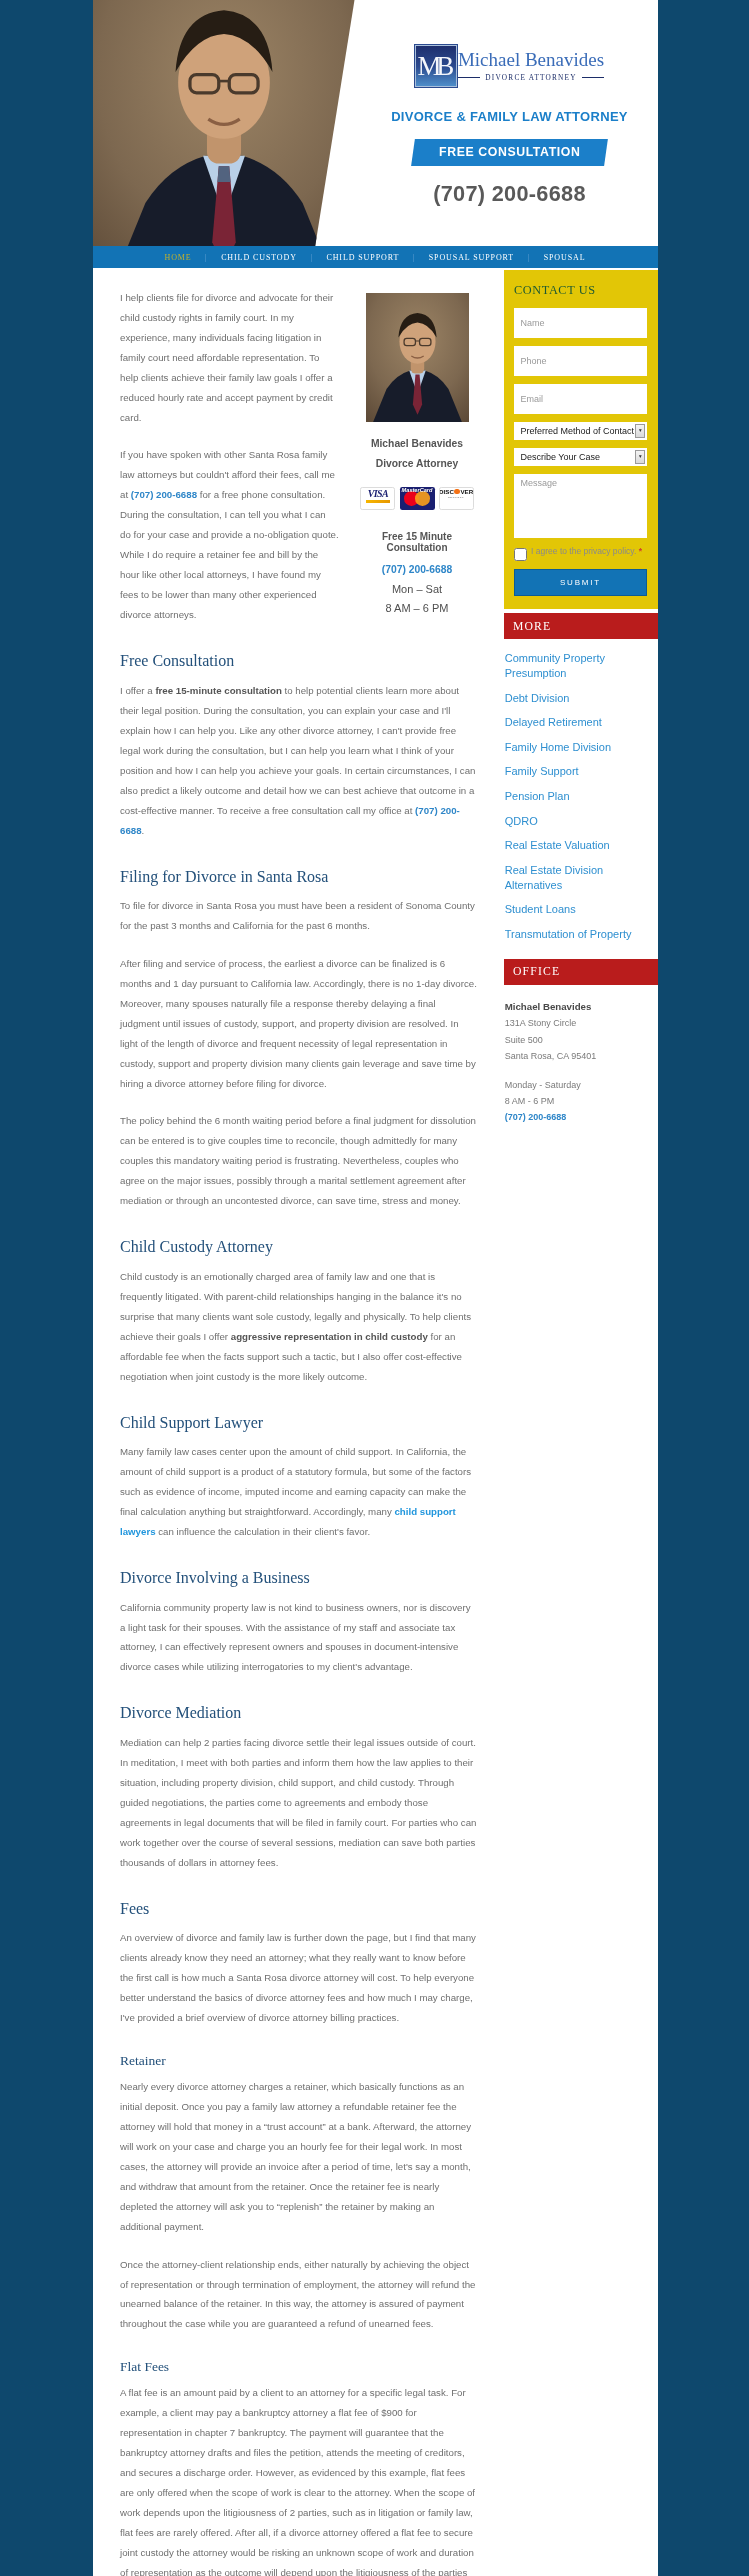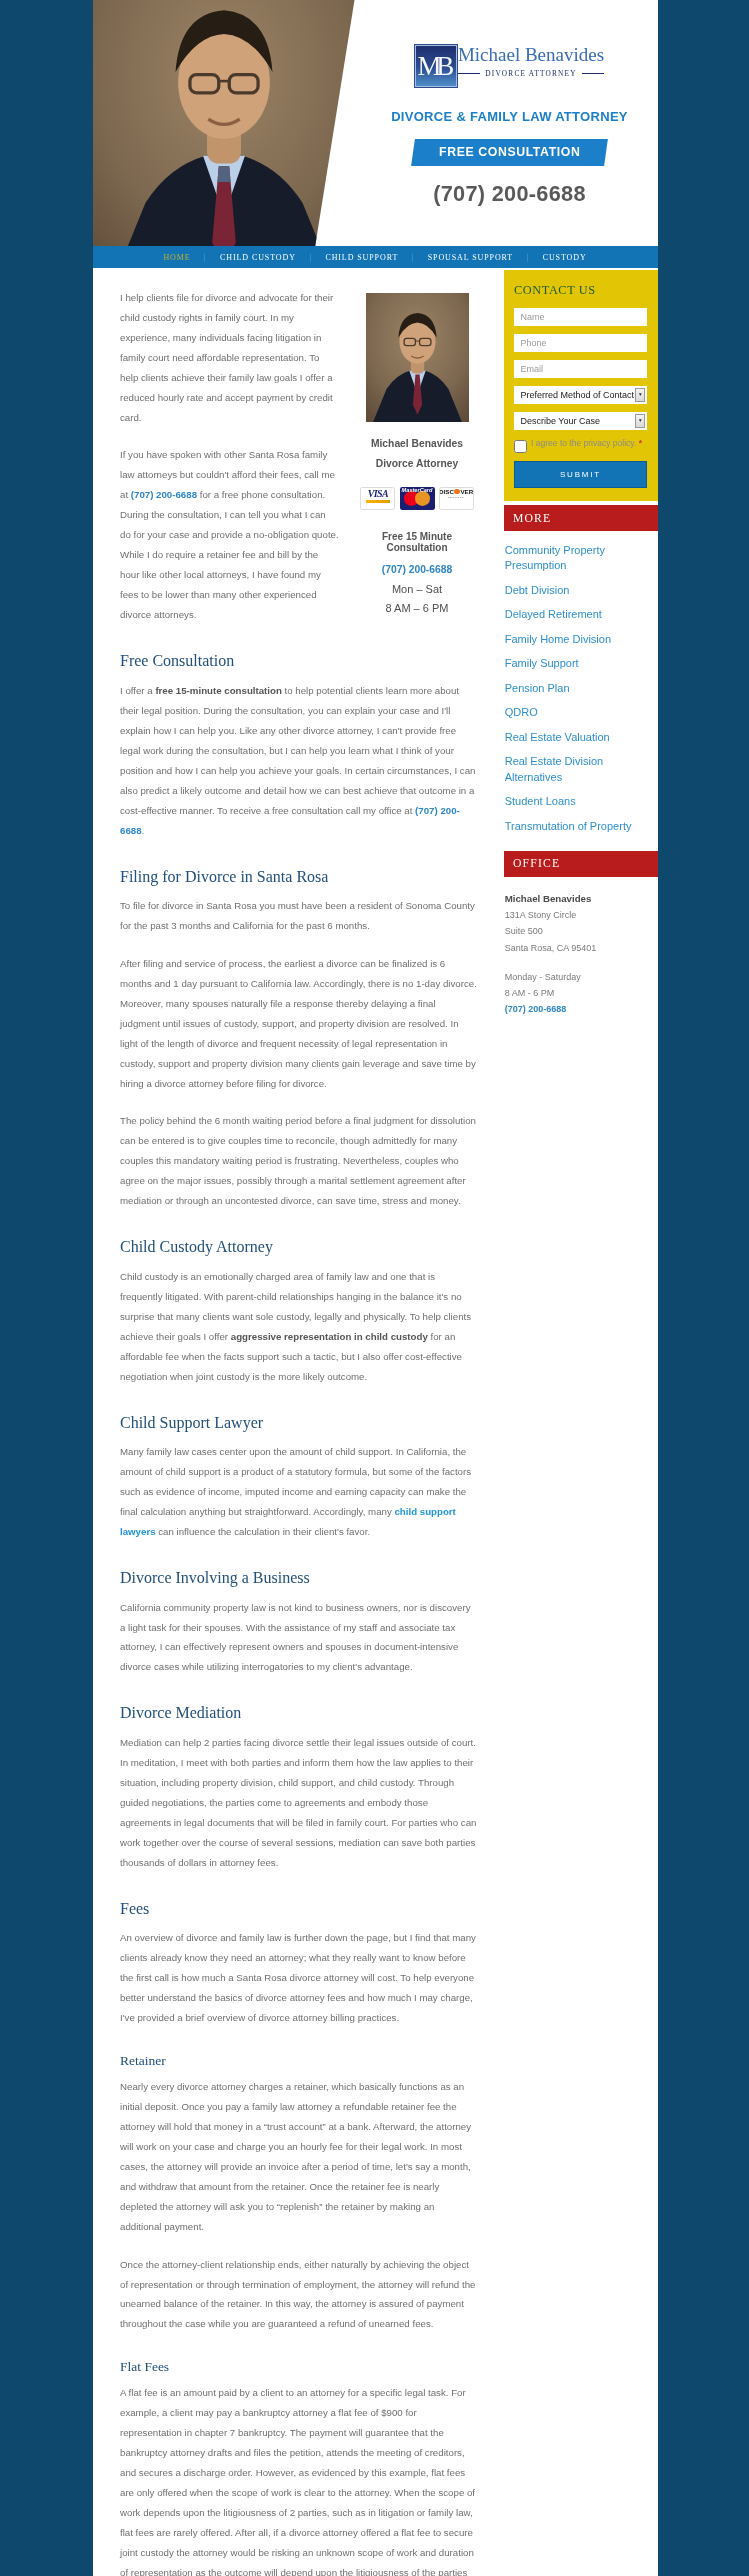--- a/index.html
+++ b/index.html
@@ -15,21 +15,21 @@
   .site-header { position:relative; height:246px; background:#fff; overflow:hidden; }
   .photo-wrap {
     position:absolute; left:0; top:0; width:262px; height:246px;
     clip-path:polygon(0 0, 100% 0, 85% 100%, 0 100%);
   }
   .photo-wrap svg { width:100%; height:100%; display:block; }
   .header-right {
     position:absolute; right:0; top:0; width:296px; height:100%;
     text-align:center; padding-top:45px; box-sizing:border-box;
   }
-  .logo-row { display:inline-flex; gap:1px; cursor:pointer; }
+  .logo-row { display:inline-flex; align-items:center; gap:1px; cursor:pointer; }
   .logo-box {
     width:42px; height:42px; box-sizing:border-box;
     background:linear-gradient(180deg,#1e2f6d 0%,#2b4a8f 52%,#4e8ec9 100%);
     border:1.8px solid #a9c0dc; outline:0.6px solid #2b4a8f;
     display:flex; align-items:center; justify-content:center;
     color:#f4f6fb; font-family:"Liberation Serif",serif; font-size:27px;
     letter-spacing:-5.3px; padding-right:5.3px;
   }
   .logo-text { text-align:left; }
   .logo-name { font-family:"Liberation Serif",serif; font-size:19px; color:#3a6cb8; line-height:1; }
@@ -92,21 +92,21 @@
   .consult-days { margin-top:8.2px; color:#4f4f4f; font-size:11px; }
   .consult-hours { margin-top:7px; color:#4f4f4f; font-size:11px; }
 
   
   .contact-panel { background:#e2c606; padding:8.8px 10.5px 13px; }
   .contact-title { font-family:"Liberation Serif",serif; color:#1e5a33; font-size:12.3px; letter-spacing:0.6px; margin:3.5px 0 10px; font-weight:normal; }
   .form-input, .form-textarea {
     display:block; width:100%; box-sizing:border-box; border:0; background:#fff;
     margin-bottom:8.2px; padding:0 6.4px; font-size:9px; color:#333; font-family:"Liberation Sans",sans-serif;
   }
-  .form-input { height:18px; }
+  .form-input { height:30px; }
   .form-input::placeholder, .form-textarea::placeholder { color:#9a9a9a; opacity:1; }
   .select-box {
     height:17.6px; background:#fff; margin-bottom:8.2px; display:flex; align-items:center;
     justify-content:space-between; padding:0 1.8px 0 6.4px; font-size:9px; color:#1a1a1a; cursor:pointer;
   }
   .select-arrow {
     width:10px; height:14px; background:linear-gradient(#f4f4f4,#d9d9d9); border:0.6px solid #9a9a9a;
     font-size:4.7px; display:flex; align-items:center; justify-content:center; color:#333; box-sizing:border-box;
   }
   .form-textarea { height:64px; padding-top:4.7px; resize:none; }
@@ -185,21 +185,21 @@
 
   <nav class="main-nav">
     <span class="nav-item active">HOME</span>
     <span class="nav-sep">|</span>
     <span class="nav-item">CHILD CUSTODY</span>
     <span class="nav-sep">|</span>
     <span class="nav-item">CHILD SUPPORT</span>
     <span class="nav-sep">|</span>
     <span class="nav-item">SPOUSAL SUPPORT</span>
     <span class="nav-sep">|</span>
-    <span class="nav-item">CUSTODY</span>
+    <span class="nav-item">SPOUSAL</span>
   </nav>
 
   <div class="content">
 
     <main class="article clearfix">
 
       <aside class="profile-card">
         <div class="profile-photo">
           <svg viewBox="0 0 200 250" preserveAspectRatio="xMidYMid slice">
             <defs>
@@ -293,20 +293,21 @@
         <input class="form-input" type="text" placeholder="Phone" style="">
         <input class="form-input" type="text" placeholder="Email" style="">
         <div class="select-box">
           <span>Preferred Method of Contact</span>
           <span class="select-arrow">▼</span>
         </div>
         <div class="select-box">
           <span>Describe Your Case</span>
           <span class="select-arrow">▼</span>
         </div>
+        <textarea class="form-textarea" placeholder="Message" style=""></textarea>
         <div class="agree-row">
           <input type="checkbox" style="">
           <span><span>I agree to the privacy policy.</span> <span class="req">*</span></span>
         </div>
         <button class="submit-btn">SUBMIT</button>
       </div>
 
       <div class="side-bar-header">MORE</div>
       <div class="side-links">
         <div class="side-link">Community Property Presumption</div>

